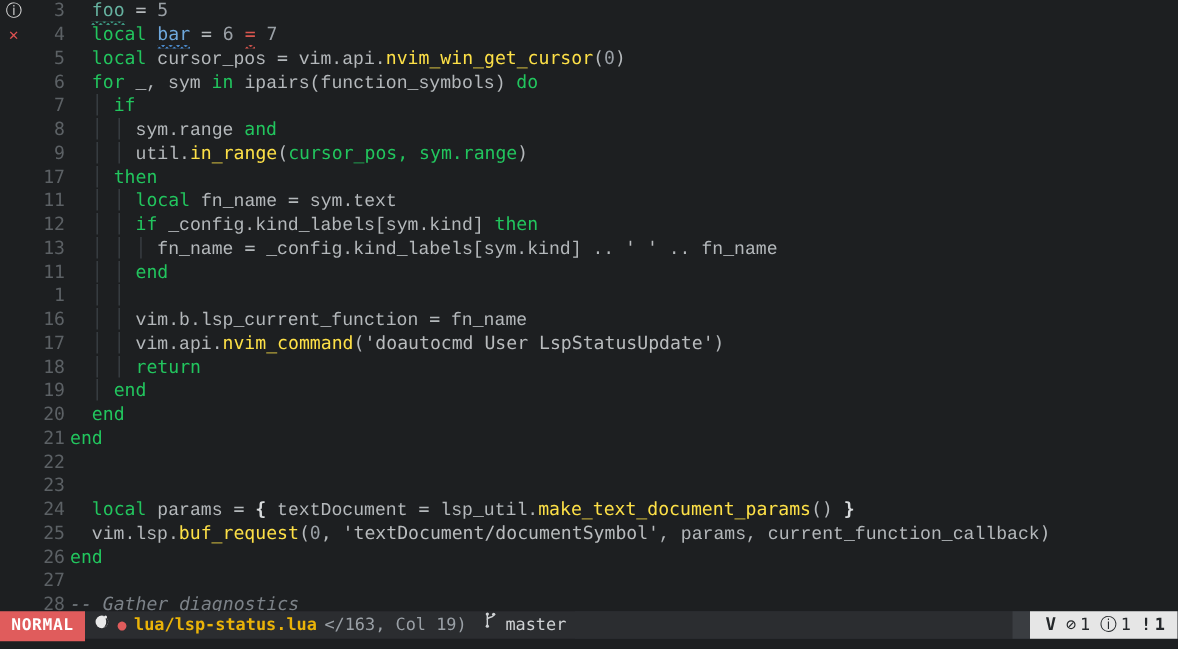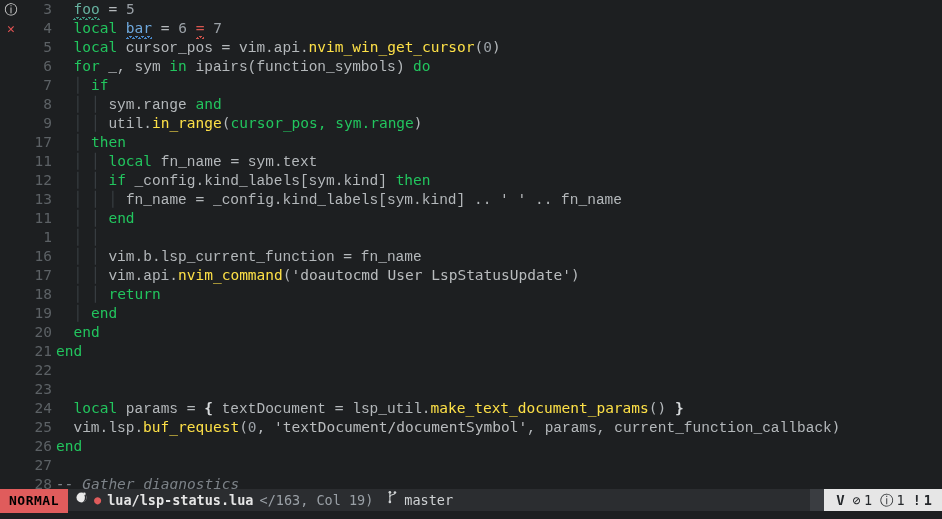--- a/index.html
+++ b/index.html
@@ -114,38 +114,38 @@
     height: 22px;
     line-height: 22px;
     display: flex;
     align-items: stretch;
     background: #2b2d30;
     font-size: 13.5px;
     white-space: nowrap;
   }
   .sl-mode {
     background: #e05c5c;
-    color: #000000;
+    color: #ffffff;
     font-weight: bold;
     padding: 12px 9px;
     letter-spacing: .5px;
     font-size: 13px;
     display: flex;
     align-items: center;
   }
   .sl-seg {
     display: flex;
     align-items: center;
     padding: 0 7px;
     color: #9aa0a6;
     gap: 6px;
   }
   .sl-modified-icon { color: #e8e8e8; font-size: 12px; }
   .sl-dot { color: #e05c5c; font-size: 12px; }
-  .sl-file { color: #e5e5e5; font-weight: bold; }
+  .sl-file { color: #eab308; font-weight: bold; }
   .sl-pos  { color: #9aa0a6; }
   .sl-branch-icon { color: #cfd2d4; font-size: 13px; }
   .sl-branch { color: #cfd2d4; }
   .sl-spacer { flex: 1 1 auto; background: #2b2d30; }
   .sl-gap { width: 14px; background: #3a3d41; }
   .sl-right {
     background: #e6e6e6;
     color: #25282b;
     display: flex;
     align-items: center;

